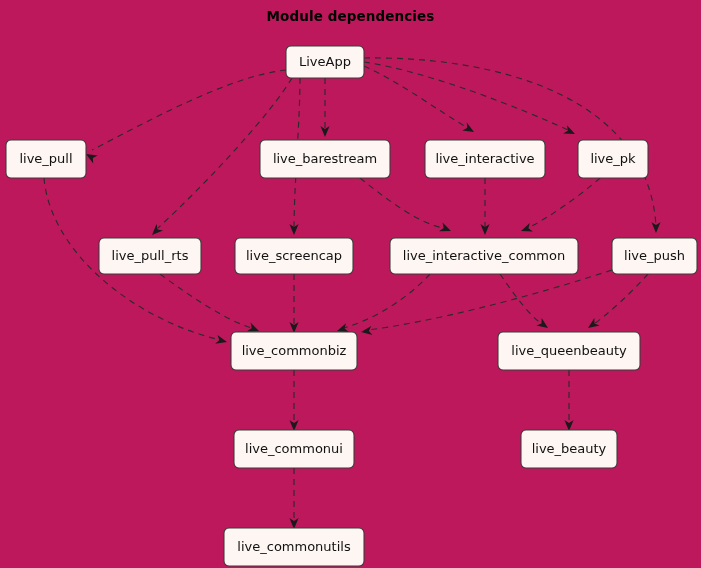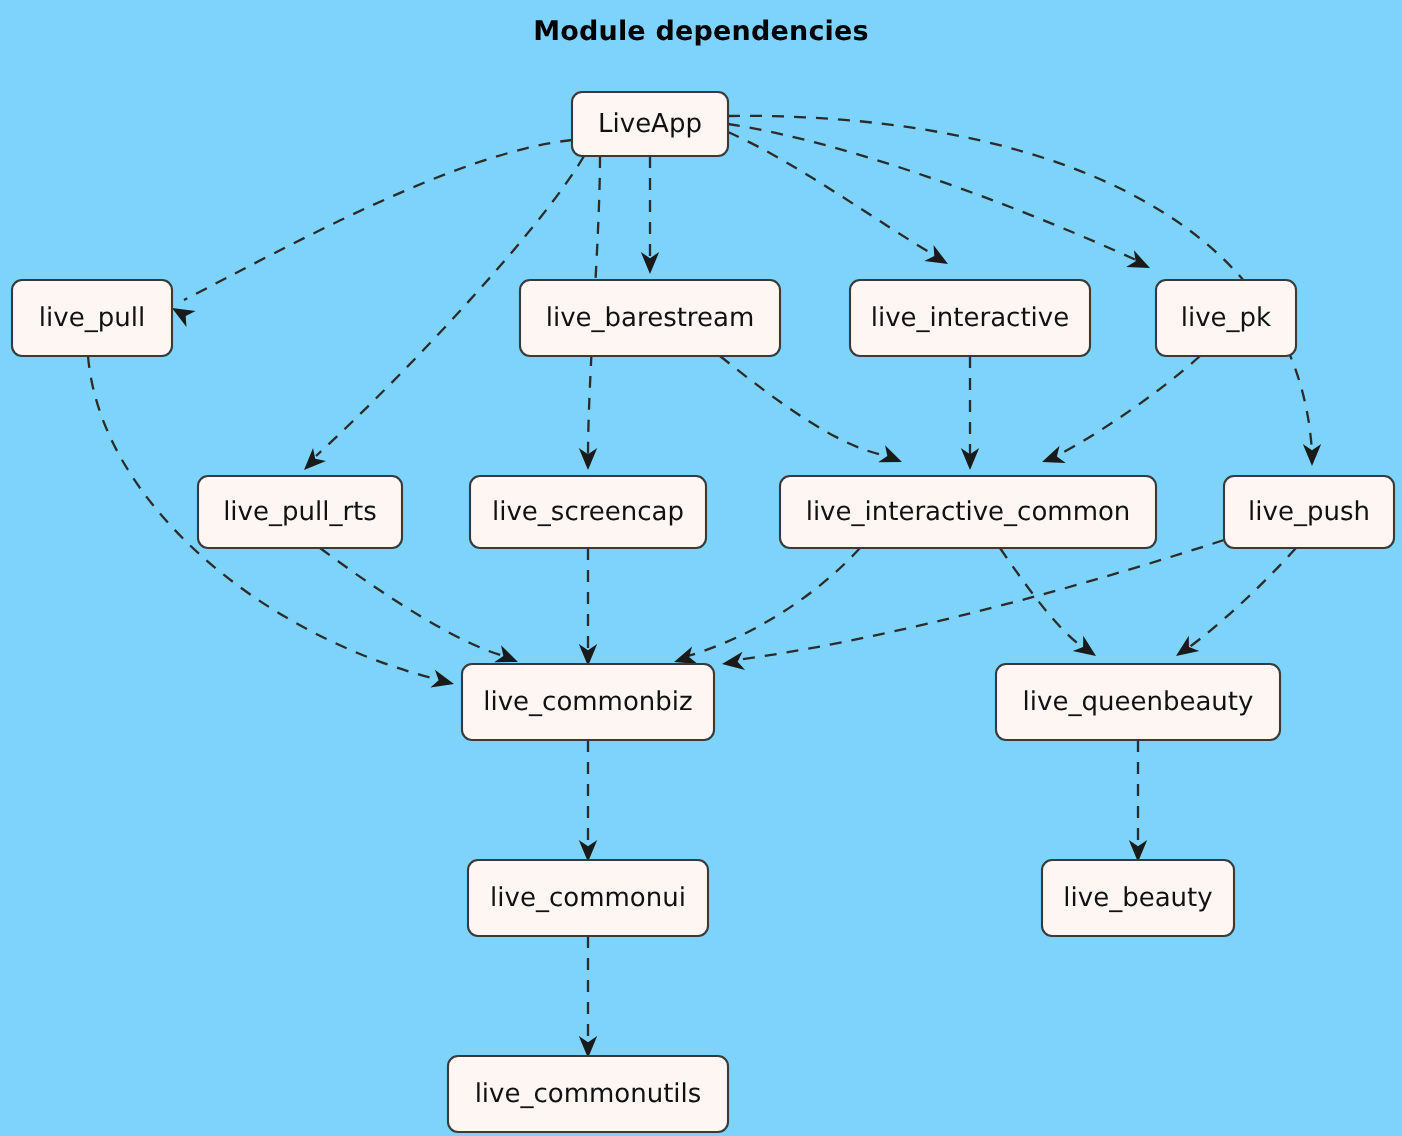--- a/index.html
+++ b/index.html
@@ -10,21 +10,21 @@
   body {
     width: 701px;
     height: 568px;
     font-family: "DejaVu Sans", sans-serif;
     overflow: hidden;
   }
   #graph-root {
     position: relative;
     width: 701px;
     height: 568px;
-    background: #7dd3fc;
+    background: #be185d;
   }
   #graph-title {
     position: absolute;
     left: 0;
     top: 8px;
     width: 701px;
     text-align: center;
     font-size: 13.5px;
     font-weight: bold;
     color: #000000;

